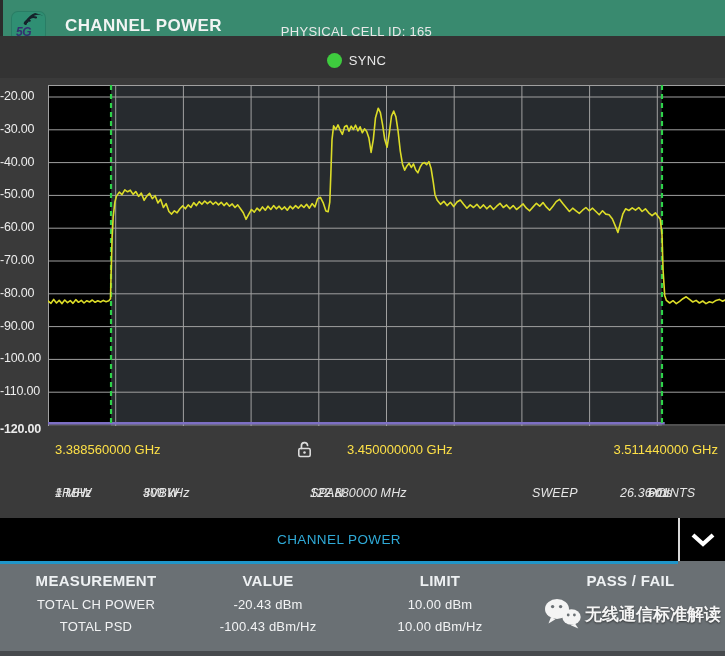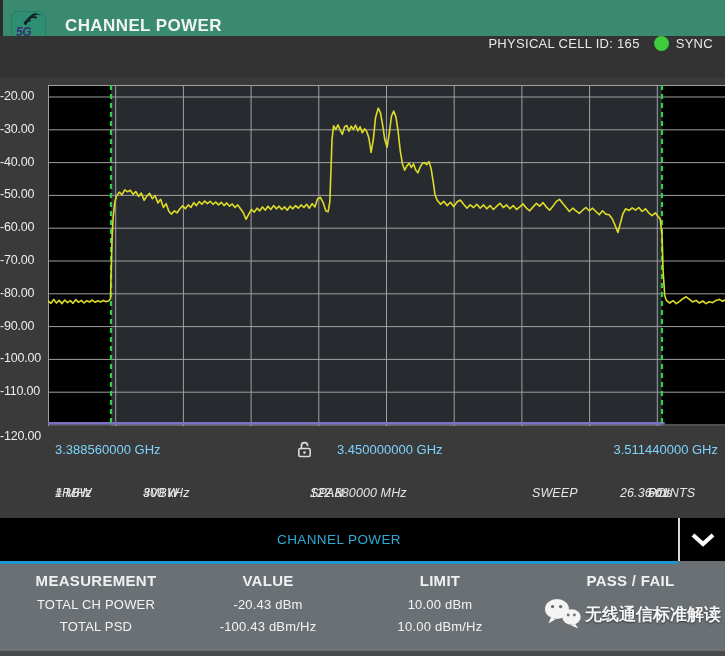--- a/index.html
+++ b/index.html
@@ -10,34 +10,34 @@
     -webkit-font-smoothing:antialiased;
   }
   
   .header{position:absolute;left:0;top:0;width:725px;height:52px;background:#398a6f;display:flex;align-items:center;}
   .header-left-edge{position:absolute;left:0;top:0;width:3px;height:36px;background:#2b2b2b;}
   .logo-tile{width:35px;height:31px;margin-left:11px;background:#2f8f73;border-radius:7px;position:relative;box-shadow:inset 0 0 0 1px rgba(0,0,0,0.12);}
   .logo-5g{position:absolute;left:5px;bottom:3px;font-size:12px;font-style:italic;font-weight:bold;color:#343070;letter-spacing:-0.5px;}
   .logo-arcs{position:absolute;right:2px;top:2px;transform:rotate(18deg);}
   .page-title{margin-left:19px;font-size:17px;font-weight:bold;color:#f1f4f3;letter-spacing:0.4px;}
   
-  .status-bar{position:absolute;left:0;top:36px;width:725px;height:42px;background:#333333;display:flex;justify-content:flex-end;align-items:flex-start;padding:0 12px 10px 0;box-sizing:border-box;gap:14px;}
+  .status-bar{position:absolute;left:0;top:36px;width:725px;height:42px;background:#333333;display:flex;justify-content:flex-end;align-items:center;padding:0 12px 10px 0;box-sizing:border-box;gap:14px;flex-direction:column;}
   .cell-id{font-size:13px;color:#e9e9e9;letter-spacing:0.3px;}
   .sync-wrap{display:flex;align-items:center;gap:7px;}
   .sync-dot{width:15px;height:15px;border-radius:50%;background:#3ecb3e;}
   .sync-label{font-size:13px;color:#e9e9e9;letter-spacing:0.3px;}
   
   .chart-section{position:absolute;left:0;top:78px;width:725px;height:440px;background:#3a3a3a;}
   .plot{position:absolute;left:48px;top:7px;width:677px;height:341px;background:#000;}
   .plot svg{display:block;width:677px;height:341px;}
   .ytick{position:absolute;left:0;width:28px;text-align:right;font-size:12.5px;line-height:16px;color:#ececec;letter-spacing:-0.2px;}
-  .freq-row{position:absolute;left:0;top:364px;width:725px;height:20px;font-size:13px;color:#7dd3fc;}
+  .freq-row{position:absolute;left:0;top:364px;width:725px;height:20px;font-size:13px;color:#fde047;}
   .freq-start{position:absolute;left:55px;}
   .lock-btn{position:absolute;left:296px;top:-2px;width:18px;height:20px;}
-  .freq-center{position:absolute;left:337px;}
+  .freq-center{position:absolute;left:347px;}
   .freq-stop{position:absolute;right:7px;}
   .settings-row{position:absolute;left:0;top:408px;width:725px;height:18px;font-size:12.5px;color:#e6e6e6;letter-spacing:0.1px;font-style:italic;}
   .settings-row span{position:absolute;white-space:nowrap;}
   .rbw-item{left:55px;} .vbw-item{left:143px;} .span-item{left:310px;}
   .sweep-label{left:532px;} .sweep-value{left:620px;} .points-item{left:648px;}
   .rv-gap{display:inline-block;width:5px;}
   
   .tab-bar{position:absolute;left:0;top:518px;width:725px;height:46px;}
   .tab-main{position:absolute;left:0;top:0;width:678px;height:43px;background:#000;border-bottom:3px solid #2095c8;display:flex;align-items:center;justify-content:center;}
   .tab-label{font-size:13.5px;color:#2fa9d6;letter-spacing:0.4px;}
@@ -84,21 +84,21 @@
       <div class="ytick" style="top: 10px;">-20.00</div>
       <div class="ytick" style="top: 42.8px;">-30.00</div>
       <div class="ytick" style="top: 75.6px;">-40.00</div>
       <div class="ytick" style="top: 108.4px;">-50.00</div>
       <div class="ytick" style="top: 141.2px;">-60.00</div>
       <div class="ytick" style="top: 174px;">-70.00</div>
       <div class="ytick" style="top: 206.8px;">-80.00</div>
       <div class="ytick" style="top: 239.6px;">-90.00</div>
       <div class="ytick" style="top: 272.4px;">-100.00</div>
       <div class="ytick" style="top: 305.2px;">-110.00</div>
-      <div class="ytick" style="top: 350px;">-120.00</div>
+      <div class="ytick" style="top: 343px; font-weight: bold;">-120.00</div>
     </div>
   <div class="plot">
     <svg id="plot-svg" viewBox="0 0 677 341">
         <rect x="63.0" y="0" width="550.9" height="341" fill="#272b2f"></rect>
         <line x1="0" y1="12" x2="677" y2="12" stroke="#a0a0a0" stroke-width="1"></line>
         <line x1="0" y1="44.8" x2="677" y2="44.8" stroke="#a0a0a0" stroke-width="1"></line>
         <line x1="0" y1="77.6" x2="677" y2="77.6" stroke="#a0a0a0" stroke-width="1"></line>
         <line x1="0" y1="110.4" x2="677" y2="110.4" stroke="#a0a0a0" stroke-width="1"></line>
         <line x1="0" y1="143.2" x2="677" y2="143.2" stroke="#a0a0a0" stroke-width="1"></line>
         <line x1="0" y1="176" x2="677" y2="176" stroke="#a0a0a0" stroke-width="1"></line>

